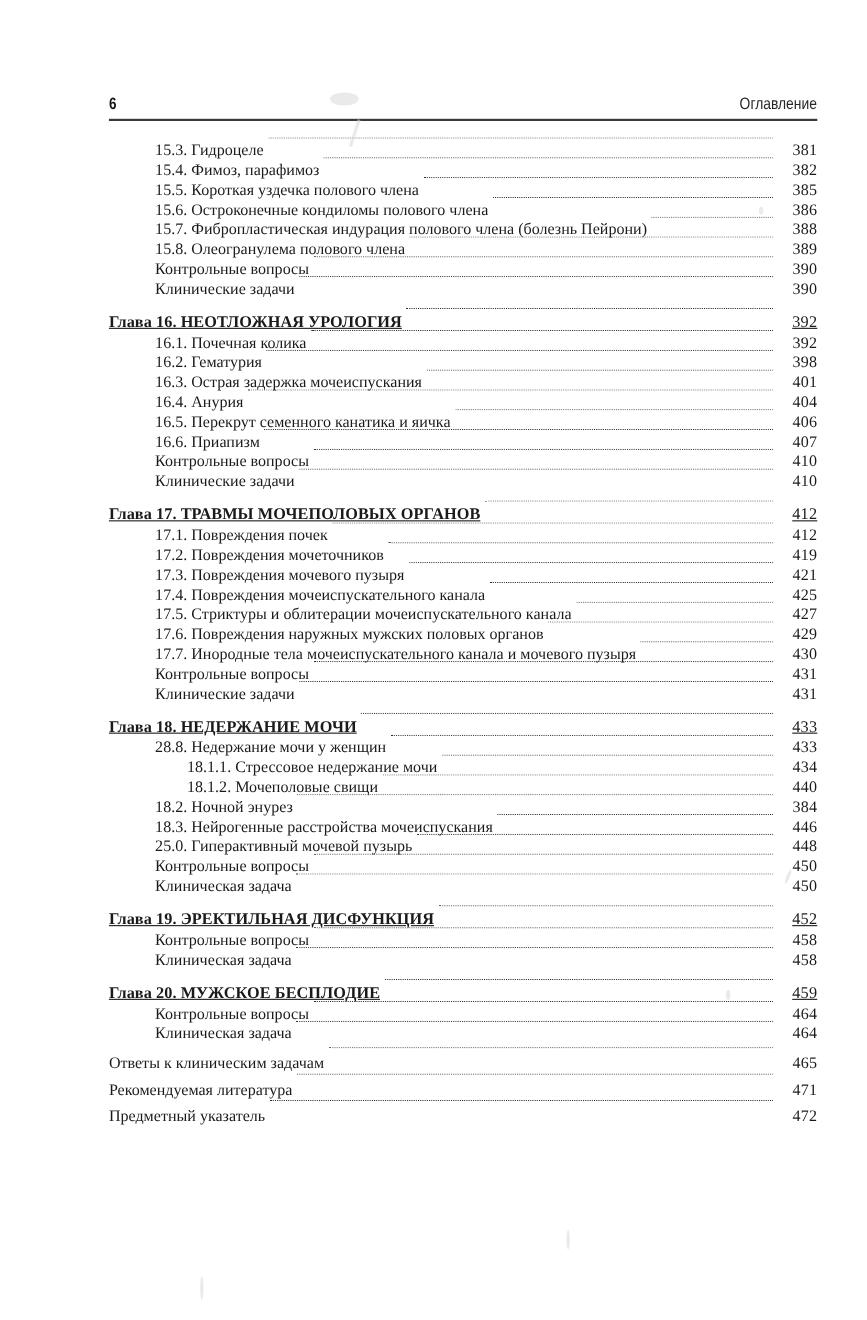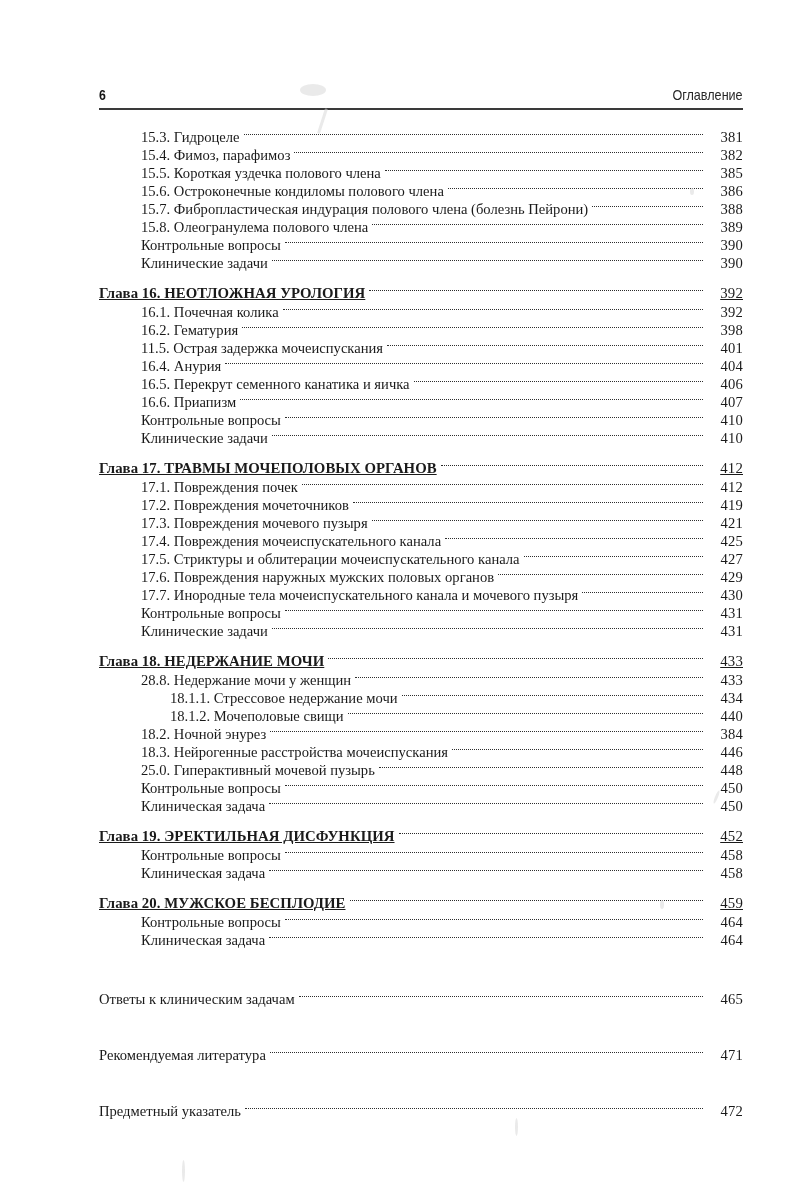--- a/index.html
+++ b/index.html
@@ -68,21 +68,21 @@
   
   .toc {
     position: absolute;
     left: 99px;
     top: 128px;
     width: 644px;
   }
 
   .row {
     display: flex;
-    align-items: center;
+    align-items: flex-start;
     height: 18px;
     font-size: 14.6px;
     line-height: 18px;
     white-space: nowrap;
   }
   .row .label {
     flex: 0 0 auto;
     padding-right: 3px;
   }
   .row .leader {
@@ -124,21 +124,21 @@
   }
   .row.chapter .leader::before {
     border-top-width: 1.7px;
     border-top-color: #2a2a2a;
   }
   .row.chapter .pageno { font-weight: 400; }
 
   
   .gap-chapter { height: 11px; }
   .gap-tail { height: 6px; }
-  .row.tail { height: 24px; line-height: 24px; margin-top: 32px; }
+  .row.tail { height: 24px; line-height: 24px; }
 
   
   .speck {
     position: absolute;
     background: #d8d8d8;
     opacity: 0.55;
     border-radius: 50%;
     pointer-events: none;
   }
 </style>
@@ -207,21 +207,21 @@
           <span class="label">16.1. Почечная колика</span>
           <span class="leader"></span>
           <span class="pageno">392</span>
         </div>
         <div class="row lvl2">
           <span class="label">16.2. Гематурия</span>
           <span class="leader"></span>
           <span class="pageno">398</span>
         </div>
         <div class="row lvl2">
-          <span class="label">11.5. Острая задержка мочеиспускания</span>
+          <span class="label">16.3. Острая задержка мочеиспускания</span>
           <span class="leader"></span>
           <span class="pageno">401</span>
         </div>
         <div class="row lvl2">
           <span class="label">16.4. Анурия</span>
           <span class="leader"></span>
           <span class="pageno">404</span>
         </div>
         <div class="row lvl2">
           <span class="label">16.5. Перекрут семенного канатика и яичка</span>

